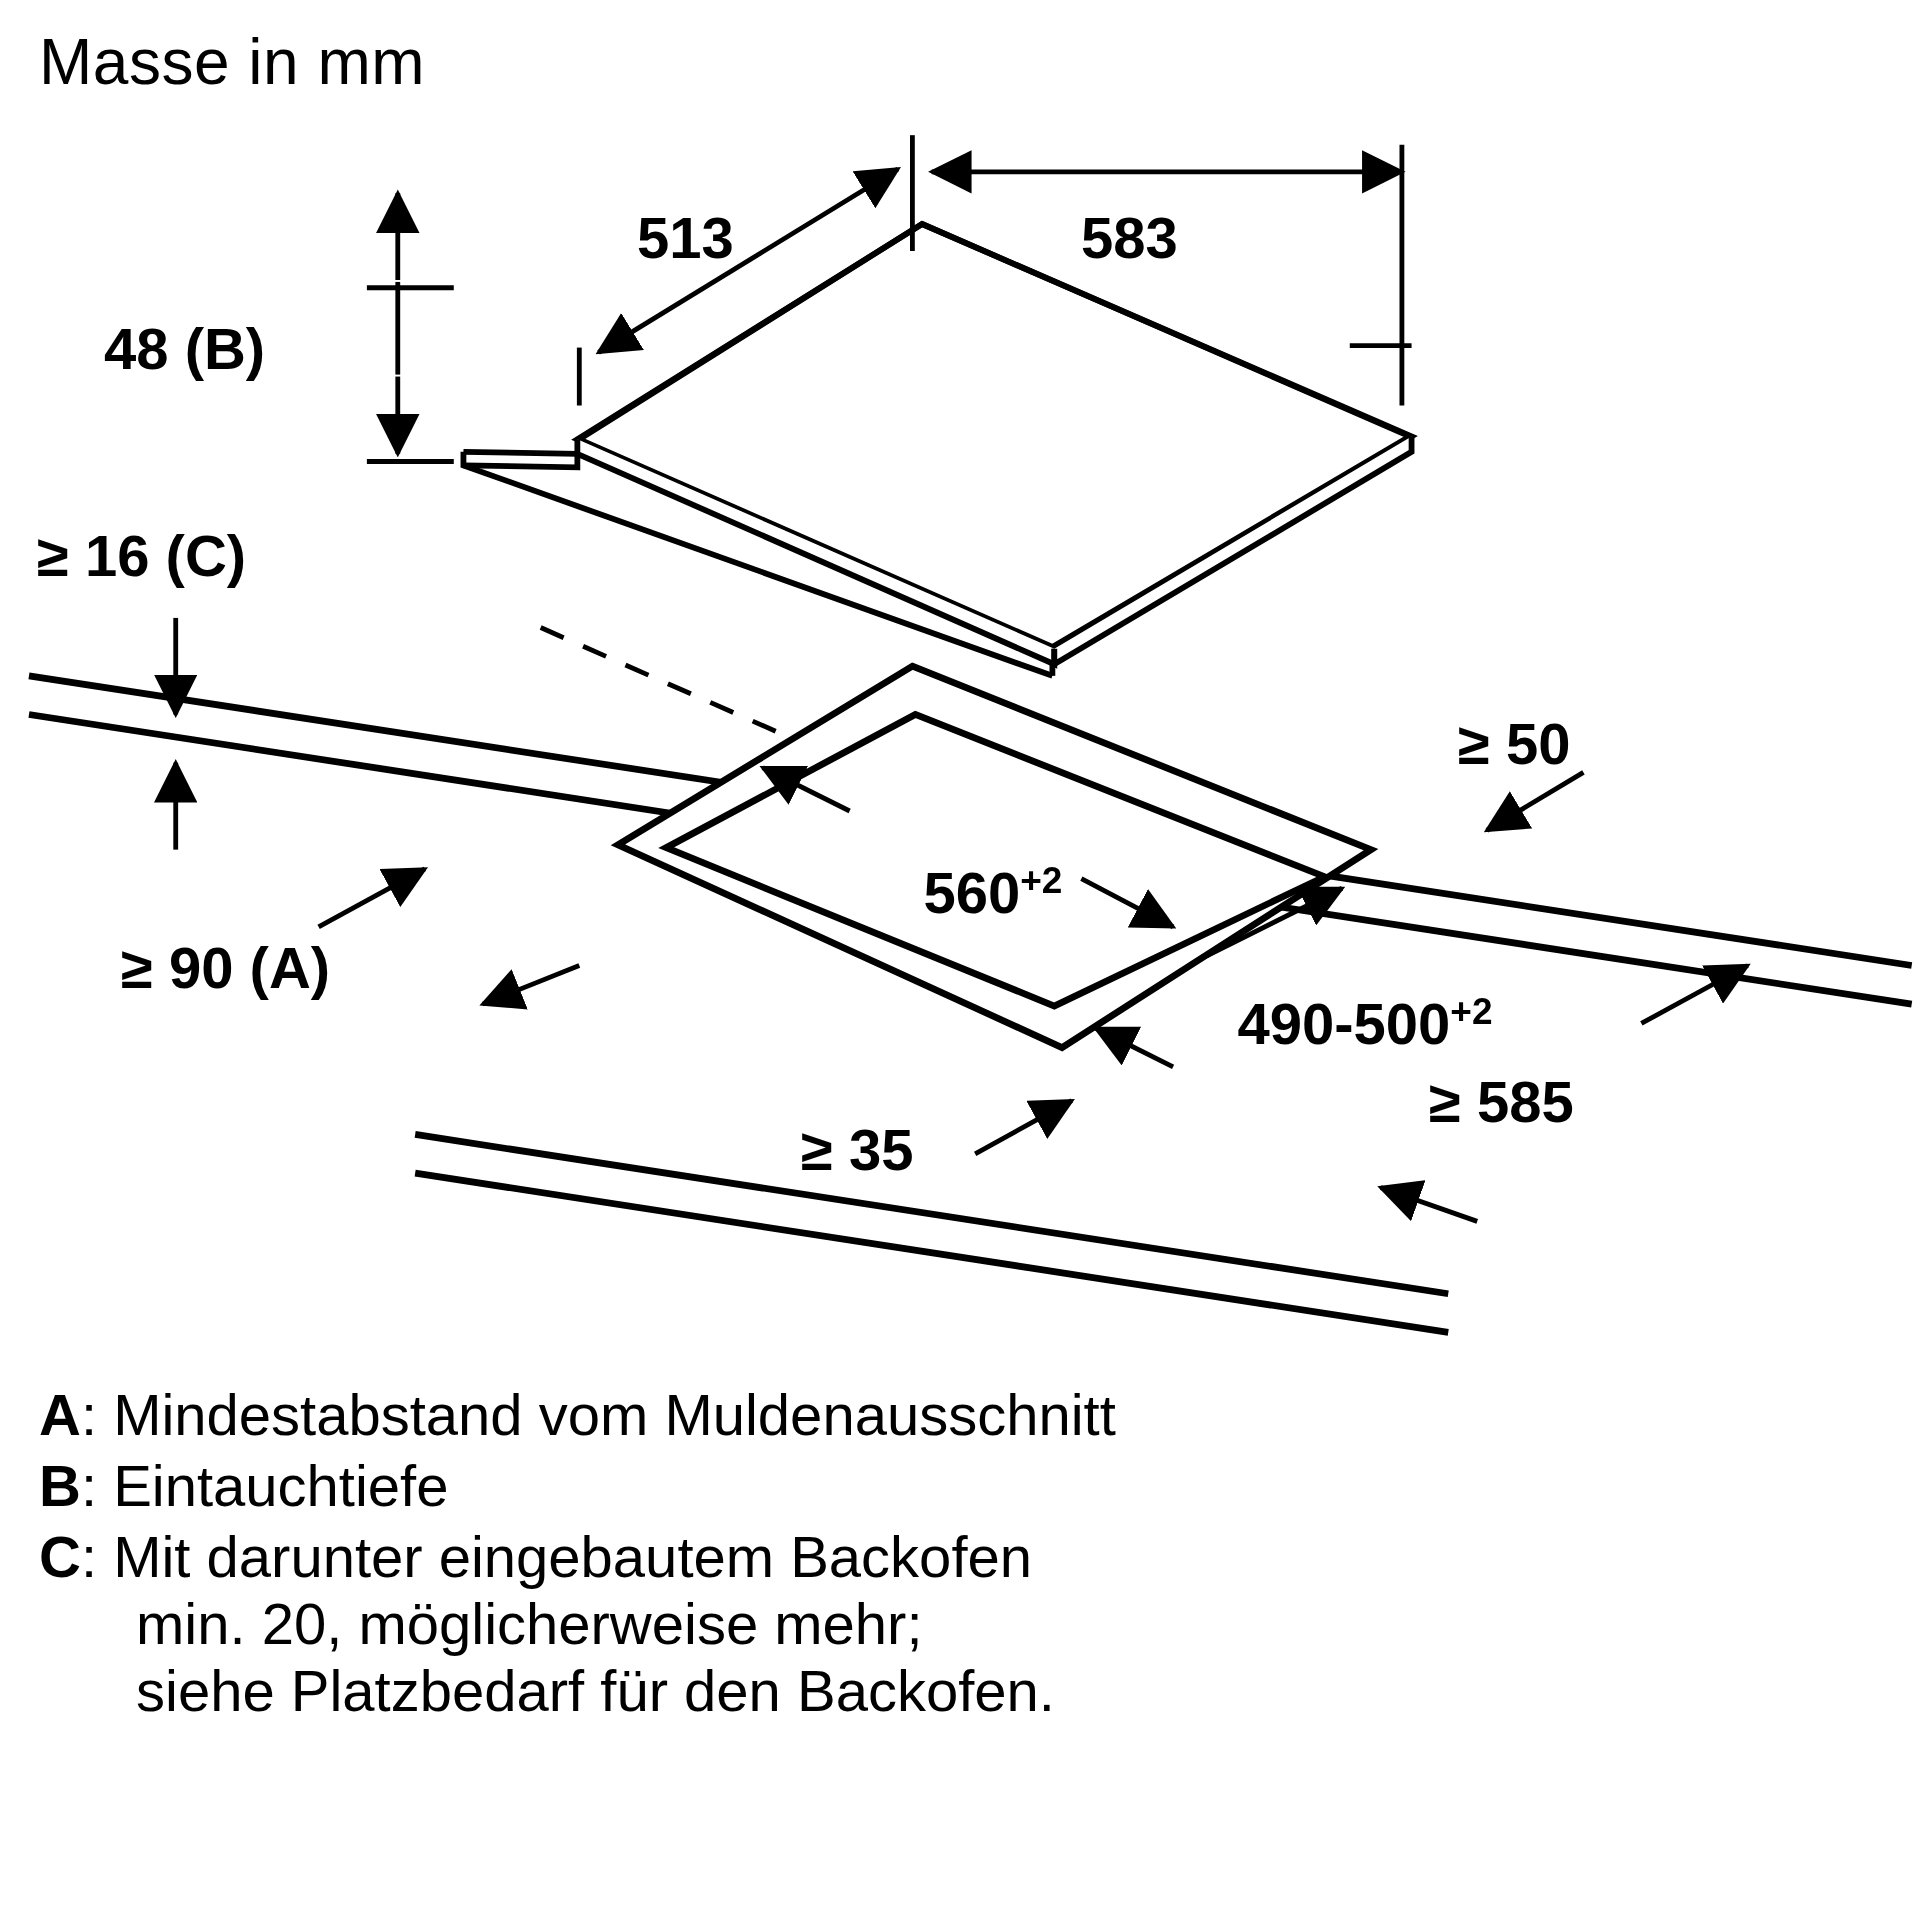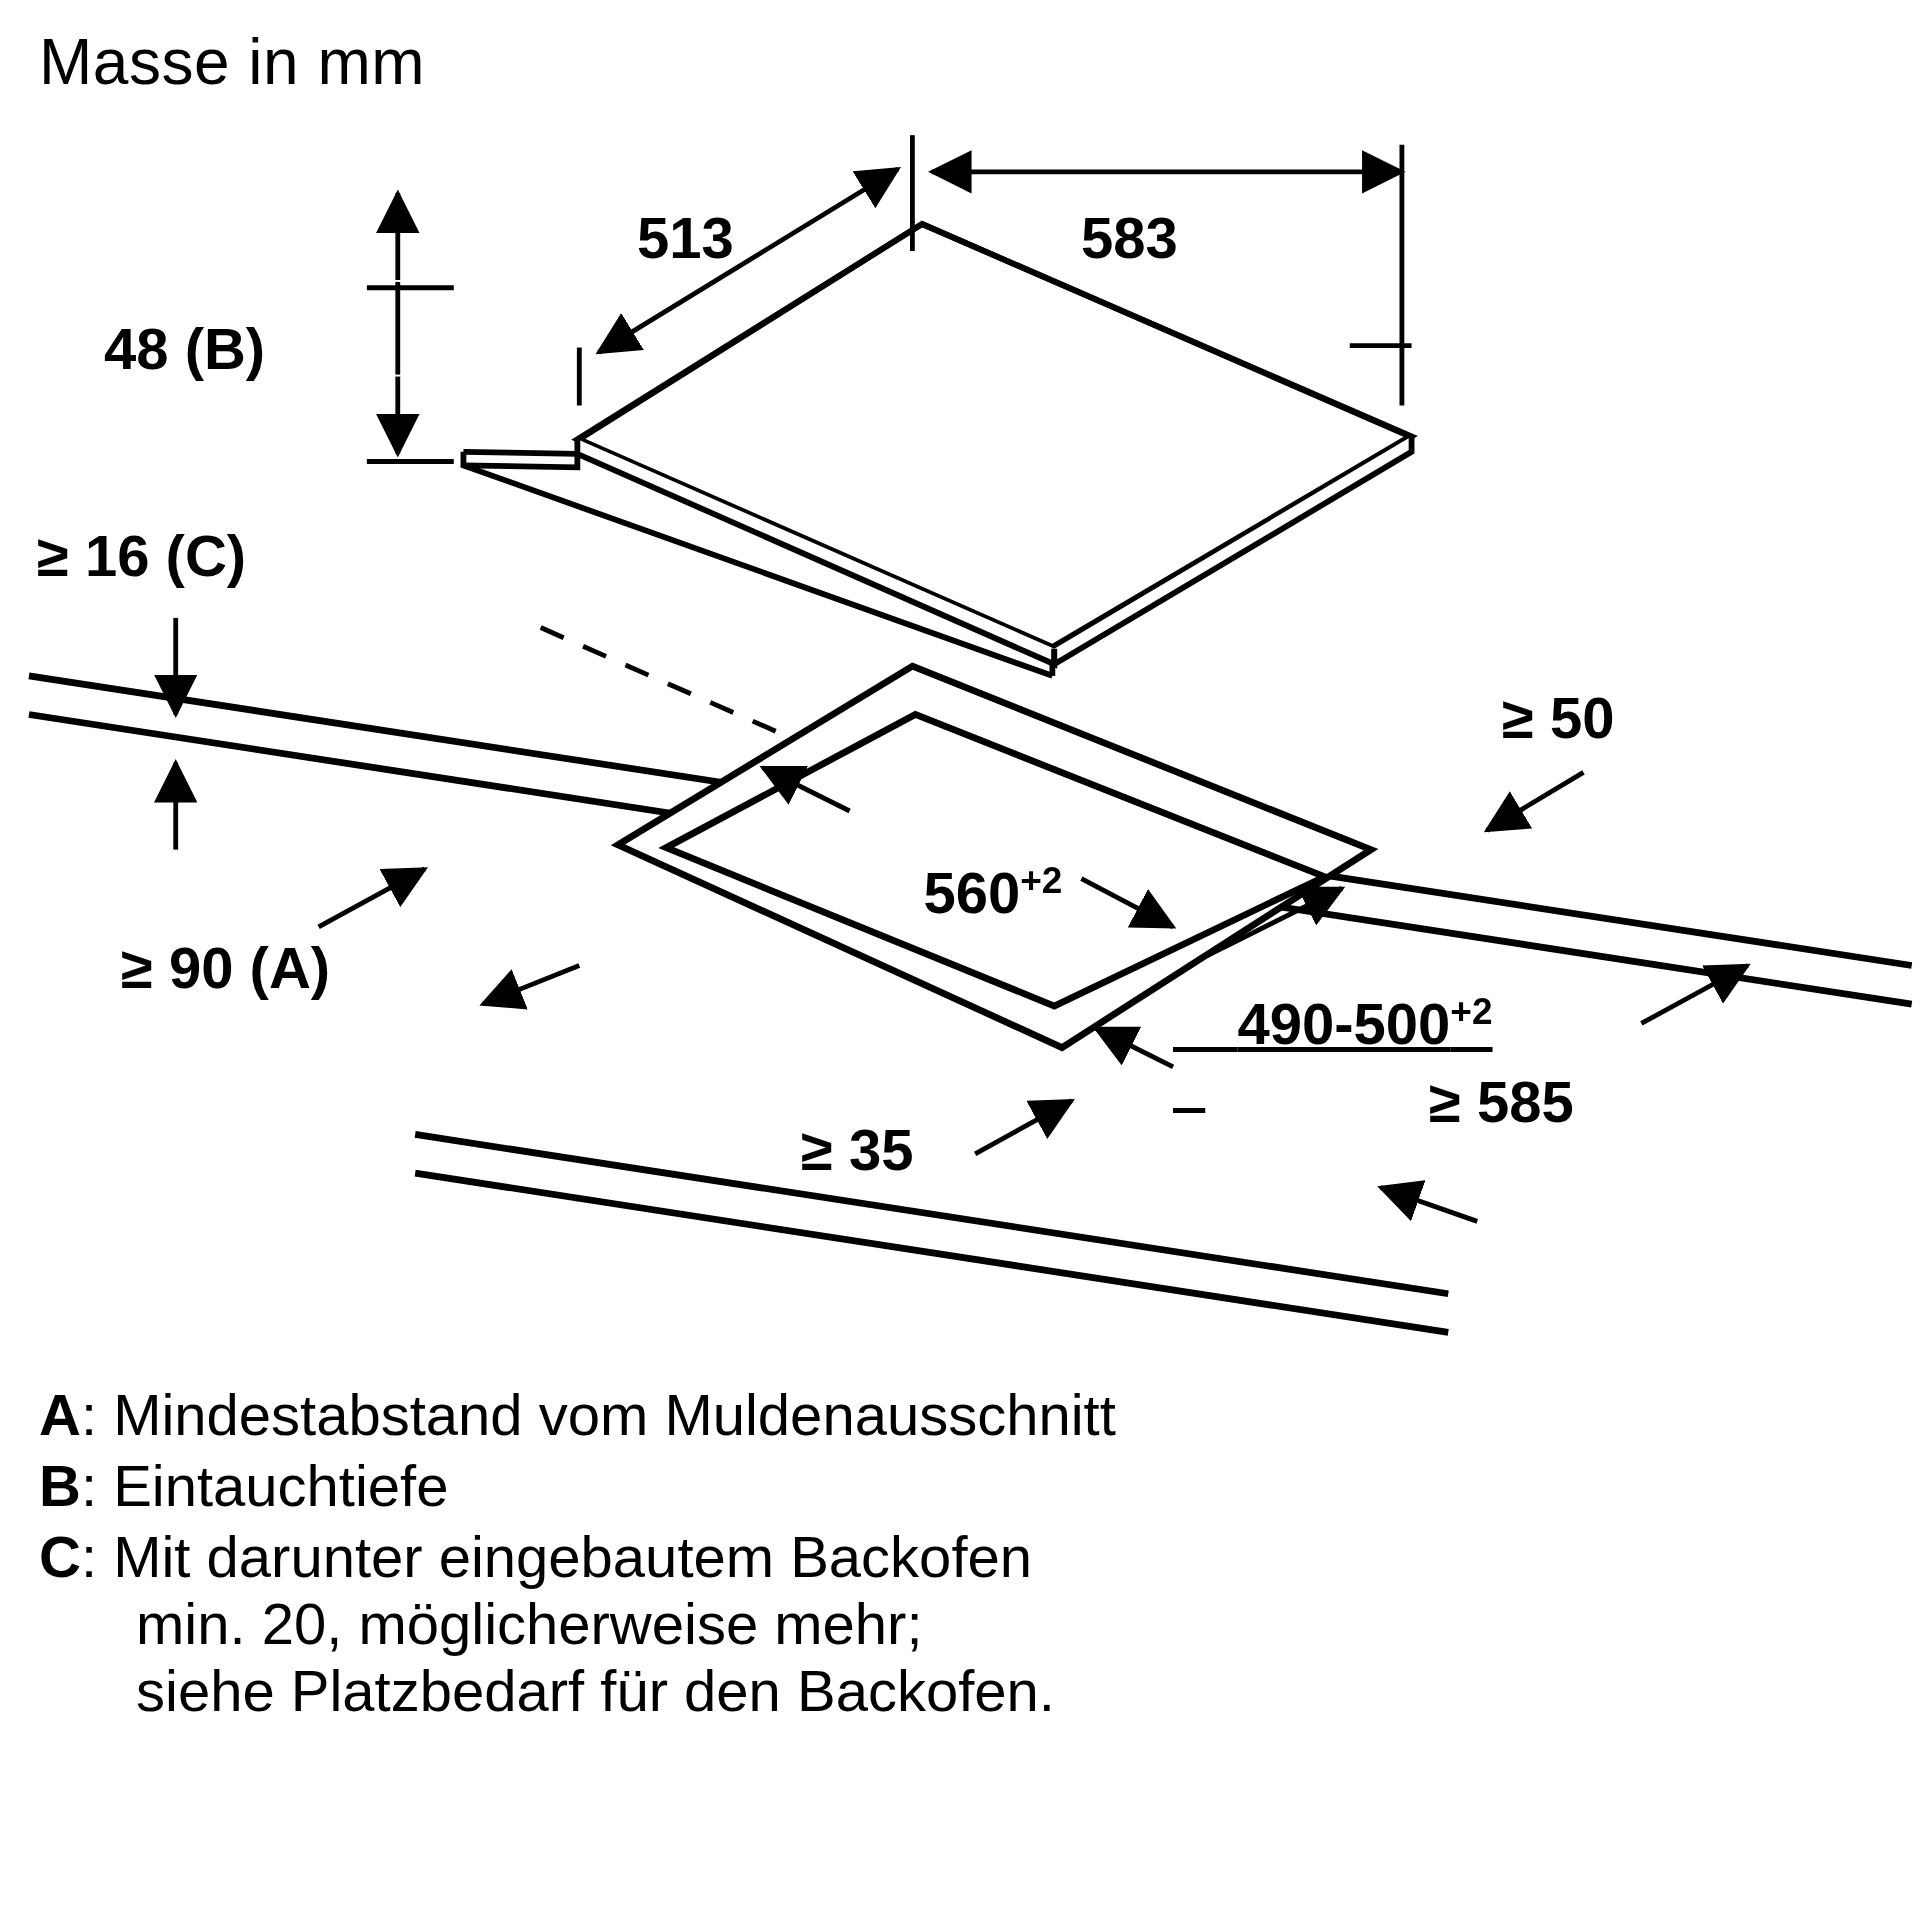--- a/index.html
+++ b/index.html
@@ -156,25 +156,25 @@
   <div class="lbl dim" style="left:104px; top:319px;">48 (B)</div>
 
   <div class="lbl dim" style="left:37px; top:526px;">≥ 16 (C)</div>
 
   <div class="lbl dim" style="left:121px; top:922px;margin-top:16px;">≥ 90 (A)</div>
 
   <div class="lbl dim" style="left:859px; top:801px;">
     <span>560</span><span class="sup">+2</span>
   </div>
 
-  <div class="lbl dim" style="left:1173px; top:932px;text-decoration:underline;">
+  <div class="lbl dim" style="left:1173px; top:932px;">
     <span>490-500</span><span class="sup">+2</span>
   </div>
 
-  <div class="lbl dim" style="left:1458px; top:688px;margin-left:44px;">≥ 50</div>
+  <div class="lbl dim" style="left:1458px; top:714px;">≥ 50</div>
 
   <div class="lbl dim" style="left:1429px; top:1072px;">≥ 585</div>
 
   <div class="lbl dim" style="left:801px; top:1120px;">≥ 35</div>
 
   <div class="legend-block">
 
     <div class="legend-row legend">
       <span class="legend-key">A</span><span>: </span><span>Mindestabstand vom Muldenausschnitt</span>
     </div>

